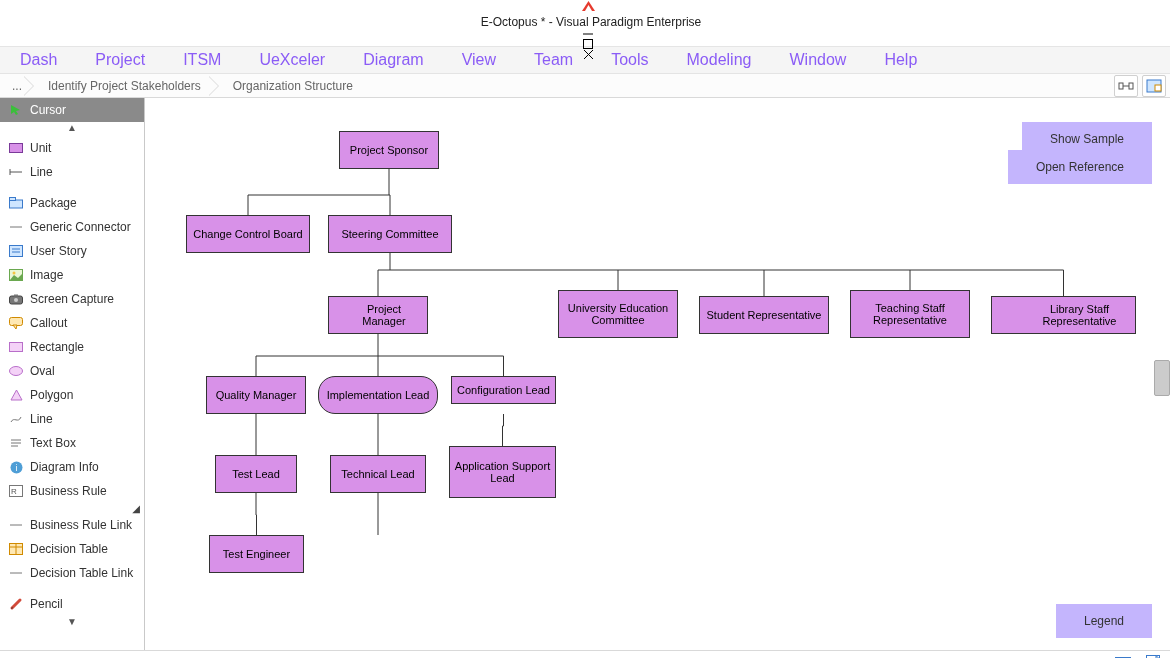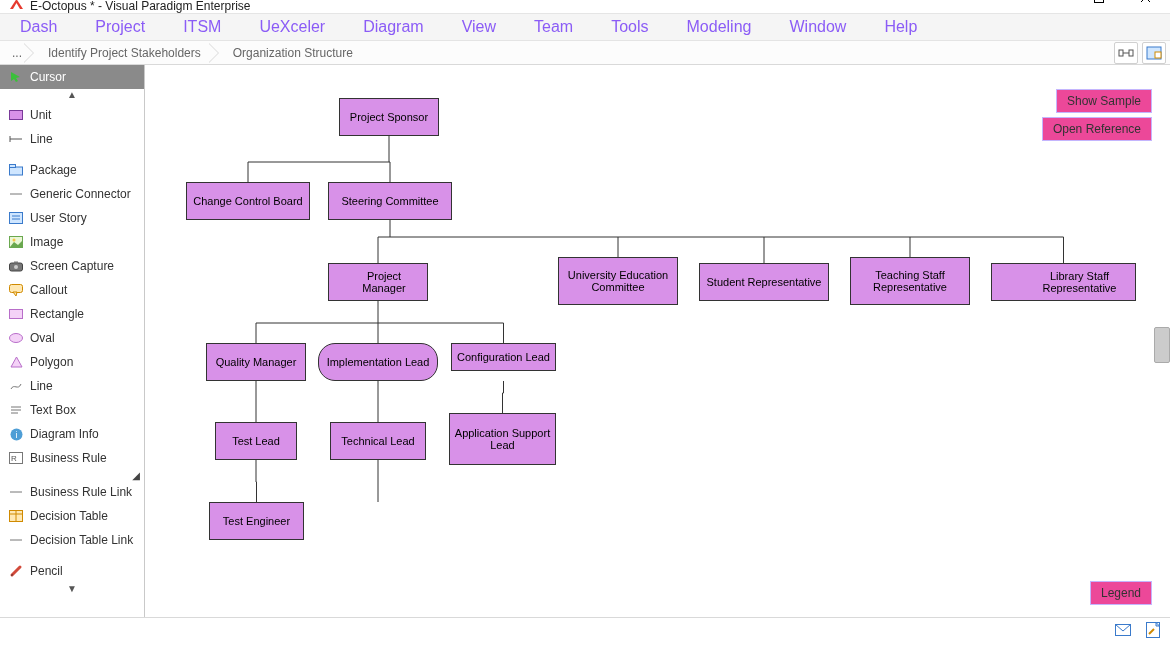--- a/index.html
+++ b/index.html
@@ -1,19 +1,19 @@
 <!DOCTYPE html>
 <html><head>
 <meta charset="utf-8">
 <style>
 * { box-sizing: border-box; margin: 0; padding: 0; font-family: "Segoe UI", Tahoma, Arial, sans-serif; }
 html, body { width: 1170px; height: 658px; overflow: hidden; background: #fff; }
 
 
-.titlebar { height: 14px; display: flex; align-items: flex-end; padding: 0 2px 0 8px; border-bottom: 1px solid #e5e5e5; }
+.titlebar { height: 47px; display: flex; align-items: center; padding: 0 2px 0 8px; border-bottom: 1px solid #e5e5e5; flex-direction: column; }
 .titlebar .app-icon { width: 16px; height: 16px; display: flex; align-items: center; justify-content: center; }
 .titlebar .title { padding-left: 6px; font-size: 12px; color: #222; }
 .titlebar .spacer { flex: 1; }
 .winbtn { width: 46px; height: 31px; display: flex; align-items: center; justify-content: center; cursor: default; font-size: 14px; color: #222; }
 
 
 .menubar { height: 27px; display: flex; align-items: center; padding: 0 8px; background: #f5f5f5; border-bottom: 1px solid #e4e4e4; }
 .menubar .mitem { font-size: 16px; color: #8b5cf6; padding: 4px 19px; cursor: default; }
 .menubar .mitem:first-child { padding-left: 12px; }
 
@@ -33,21 +33,21 @@
 .palette .item.selected { background:#8a8a8a; color:#fff; }
 .palette .chevline { text-align:center; font-size:10px; color:#555; height:14px; }
 .palette .sep { height:7px; }
 .picon { width:16px; height:14px; display:flex; align-items:center; justify-content:center; }
 .palette .groupmark { text-align:right; font-size:10px; color:#444; height:10px; padding-right:4px; }
 
 
 .canvas { flex:1; position:relative; background:#fff; overflow:hidden; }
 .node { position:absolute; background:#d891e8; border:1px solid #333; font-size:11px; color:#000; display:flex; align-items:center; justify-content:center; text-align:center; padding:2px 4px; }
 .conn { position:absolute; pointer-events:none; }
-.floating-btn { position:absolute; background:#ec4899; border:1px solid #c4b5fd; font-size:12px; color:#333; padding:4px 10px; cursor:default; }
+.floating-btn { position:absolute; background:#c4b5fd; border:6px solid #c4b5fd; font-size:12px; color:#333; padding:4px 22px; cursor:default; }
 .scroll-thumb { position:absolute; right:0; width:16px; height:36px; background:#ccc; border:1px solid #aaa; border-radius:2px; }
 
 
 .statusbar { height:24px; border-top:1px solid #d9d9d9; display:flex; align-items:center; justify-content:flex-end; padding:0 8px; gap:12px; }
 .status-icon { width:18px; height:18px; display:flex; align-items:center; justify-content:center; }
 </style>
 </head>
 <body>
 
 <div class="titlebar">

